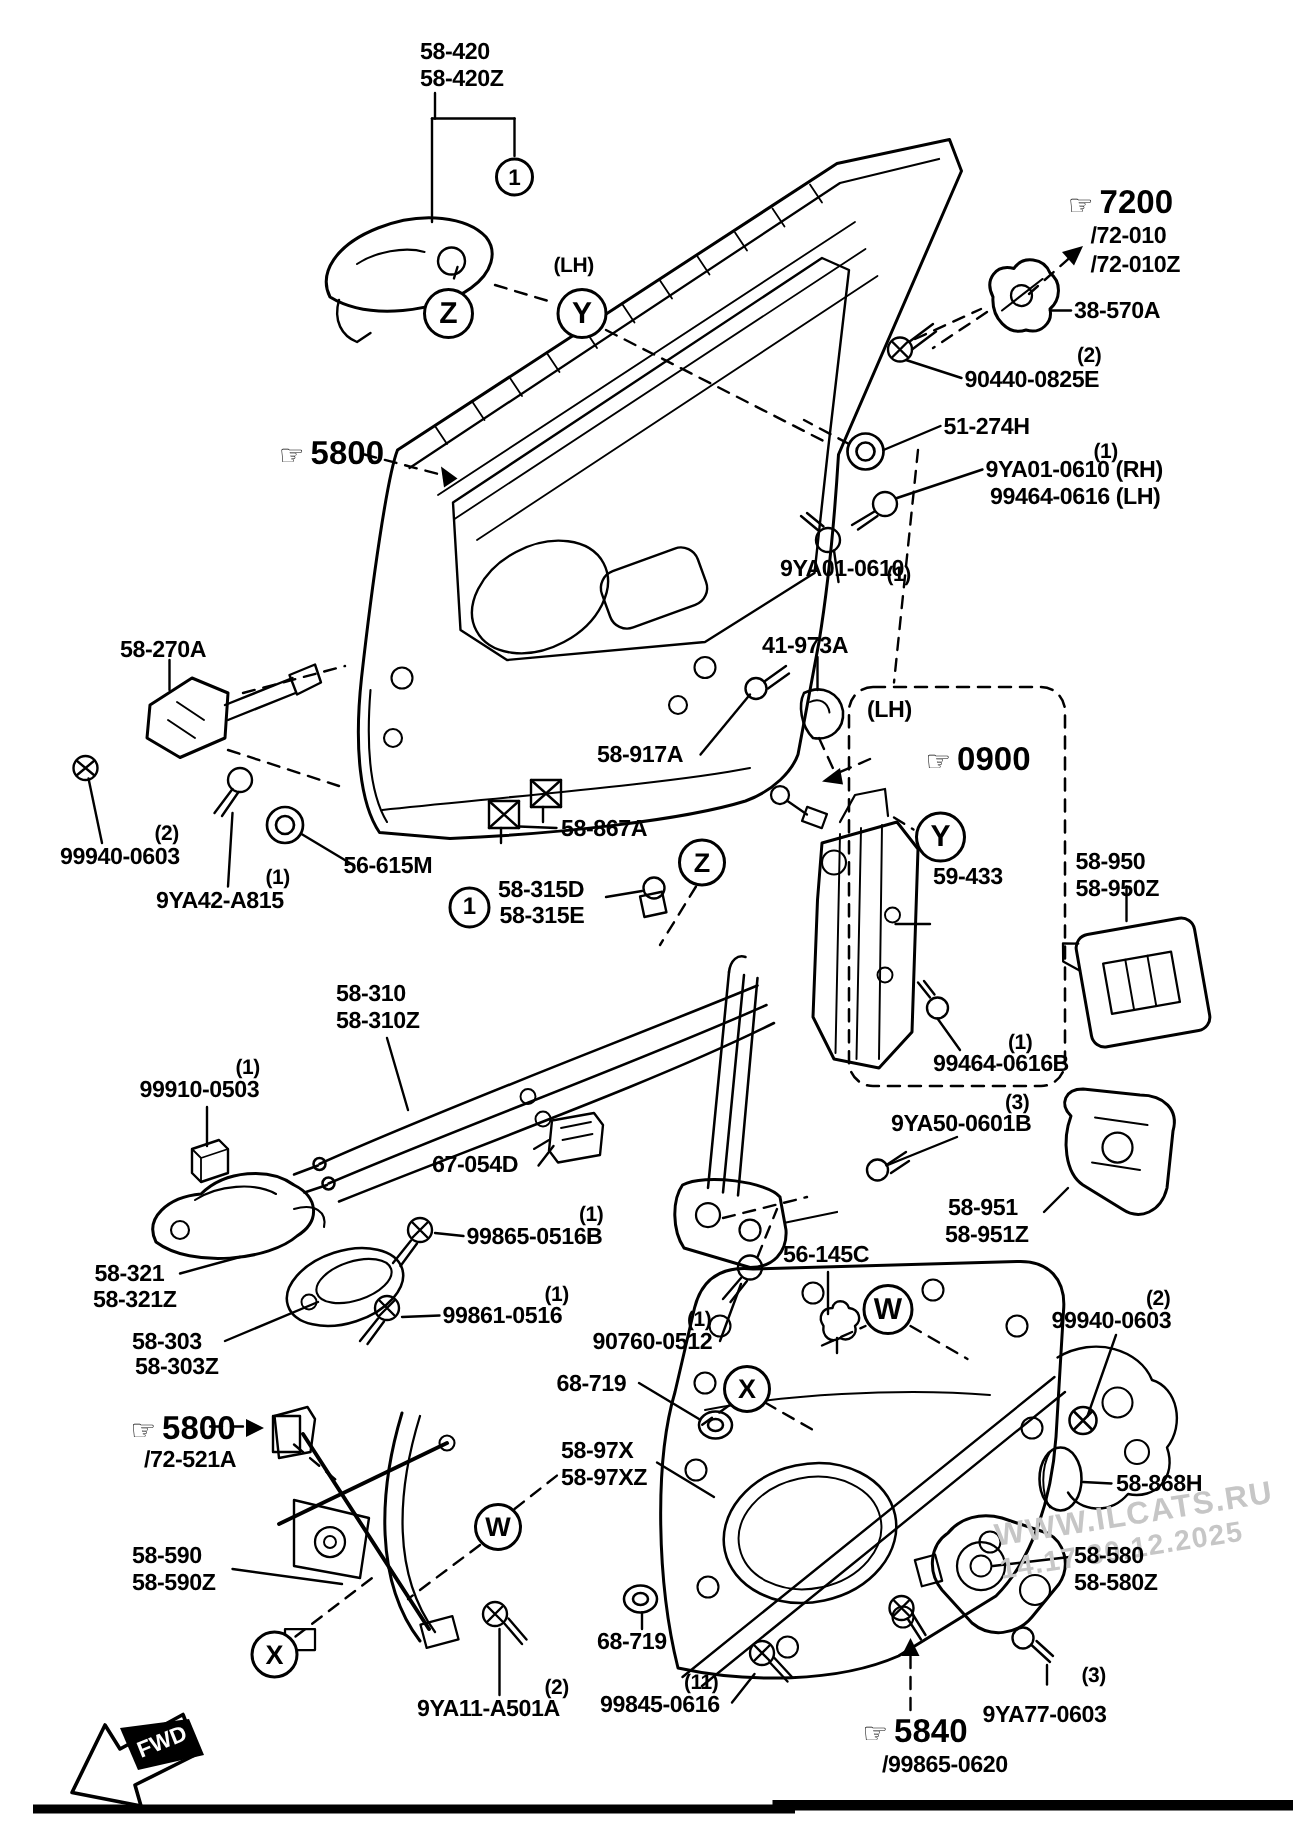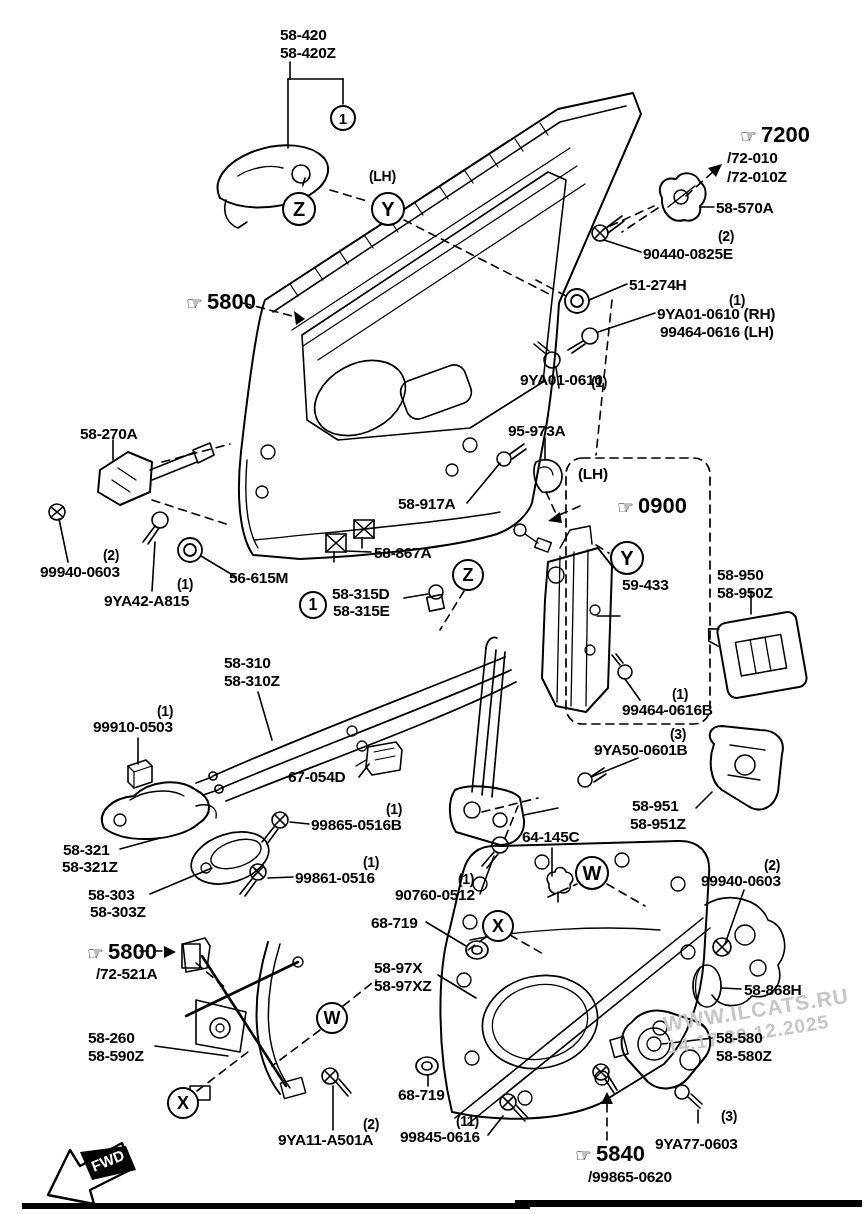--- a/index.html
+++ b/index.html
@@ -417,35 +417,35 @@
 
   <div id="watermark">
     <div class="wm1">WWW.ILCATS.RU</div>
     <div class="wm2">14.17 30.12.2025</div>
   </div>
 
   <div id="callout-layer">
       <div class="callout" style="left: 280px; top: 27px;">58-420</div>
       <div class="callout" style="left: 280px; top: 45px;">58-420Z</div>
       <div class="callout small" style="left: 369px; top: 169px;">(LH)</div>
-      <div class="callout big" style="left: 740px; top: 124px; text-align: right;"><span class="hand">☞</span><span>7200</span></div>
+      <div class="callout big" style="left: 712px; top: 124px; text-align: right;"><span class="hand">☞</span><span>7200</span></div>
       <div class="callout" style="left: 727px; top: 150px;">/72-010</div>
       <div class="callout" style="left: 727px; top: 169px;">/72-010Z</div>
-      <div class="callout" style="left: 716px; top: 200px;">58-570A</div>
+      <div class="callout" style="left: 716px; top: 200px;">38-570A</div>
       <div class="callout small" style="left: 718px; top: 229px;">(2)</div>
       <div class="callout" style="left: 643px; top: 246px;">90440-0825E</div>
       <div class="callout" style="left: 629px; top: 277px;">51-274H</div>
       <div class="callout small" style="left: 729px; top: 293px;">(1)</div>
       <div class="callout" style="left: 657px; top: 306px;">9YA01-0610 (RH)</div>
       <div class="callout" style="left: 660px; top: 324px;">99464-0616 (LH)</div>
       <div class="callout small" style="left: 591px; top: 375px;">(1)</div>
       <div class="callout" style="left: 520px; top: 372px;">9YA01-0610</div>
       <div class="callout big" style="left: 186px; top: 291px;"><span class="hand">☞</span><span>5800</span></div>
       <div class="callout" style="left: 80px; top: 426px;">58-270A</div>
-      <div class="callout" style="left: 508px; top: 423px;">95-973A</div>
+      <div class="callout" style="left: 508px; top: 423px;">41-973A</div>
       <div class="callout" style="left: 398px; top: 496px;">58-917A</div>
       <div class="callout small" style="left: 103px; top: 548px;">(2)</div>
       <div class="callout" style="left: 40px; top: 564px;">99940-0603</div>
       <div class="callout small" style="left: 177px; top: 577px;">(1)</div>
       <div class="callout" style="left: 104px; top: 593px;">9YA42-A815</div>
       <div class="callout" style="left: 229px; top: 570px;">56-615M</div>
       <div class="callout" style="left: 374px; top: 545px;">58-867A</div>
       <div class="callout" style="left: 332px; top: 586px;">58-315D</div>
       <div class="callout" style="left: 333px; top: 603px;">58-315E</div>
       <div class="callout" style="left: 578px; top: 466px;">(LH)</div>
@@ -467,27 +467,27 @@
       <div class="callout small" style="left: 386px; top: 802px;">(1)</div>
       <div class="callout" style="left: 311px; top: 817px;">99865-0516B</div>
       <div class="callout" style="left: 63px; top: 842px;">58-321</div>
       <div class="callout" style="left: 62px; top: 859px;">58-321Z</div>
       <div class="callout small" style="left: 363px; top: 855px;">(1)</div>
       <div class="callout" style="left: 295px; top: 870px;">99861-0516</div>
       <div class="callout" style="left: 88px; top: 887px;">58-303</div>
       <div class="callout" style="left: 90px; top: 904px;">58-303Z</div>
       <div class="callout small" style="left: 458px; top: 872px;">(1)</div>
       <div class="callout" style="left: 395px; top: 887px;">90760-0512</div>
-      <div class="callout" style="left: 522px; top: 829px;">64-145C</div>
+      <div class="callout" style="left: 522px; top: 829px;">56-145C</div>
       <div class="callout" style="left: 371px; top: 915px;">68-719</div>
       <div class="callout" style="left: 374px; top: 960px;">58-97X</div>
       <div class="callout" style="left: 374px; top: 978px;">58-97XZ</div>
       <div class="callout big" style="left: 87px; top: 941px;"><span class="hand">☞</span><span>5800</span></div>
       <div class="callout" style="left: 96px; top: 966px;">/72-521A</div>
-      <div class="callout" style="left: 88px; top: 1030px;">58-260</div>
+      <div class="callout" style="left: 88px; top: 1030px;">58-590</div>
       <div class="callout" style="left: 88px; top: 1048px;">58-590Z</div>
       <div class="callout small" style="left: 363px; top: 1117px;">(2)</div>
       <div class="callout" style="left: 278px; top: 1132px;">9YA11-A501A</div>
       <div class="callout" style="left: 398px; top: 1087px;">68-719</div>
       <div class="callout small" style="left: 456px; top: 1114px;">(11)</div>
       <div class="callout" style="left: 400px; top: 1129px;">99845-0616</div>
       <div class="callout big" style="left: 575px; top: 1143px;"><span class="hand">☞</span><span>5840</span></div>
       <div class="callout" style="left: 588px; top: 1169px;">/99865-0620</div>
       <div class="callout small" style="left: 721px; top: 1109px;">(3)</div>
       <div class="callout" style="left: 655px; top: 1124px; margin-top: 12px;">9YA77-0603</div>

